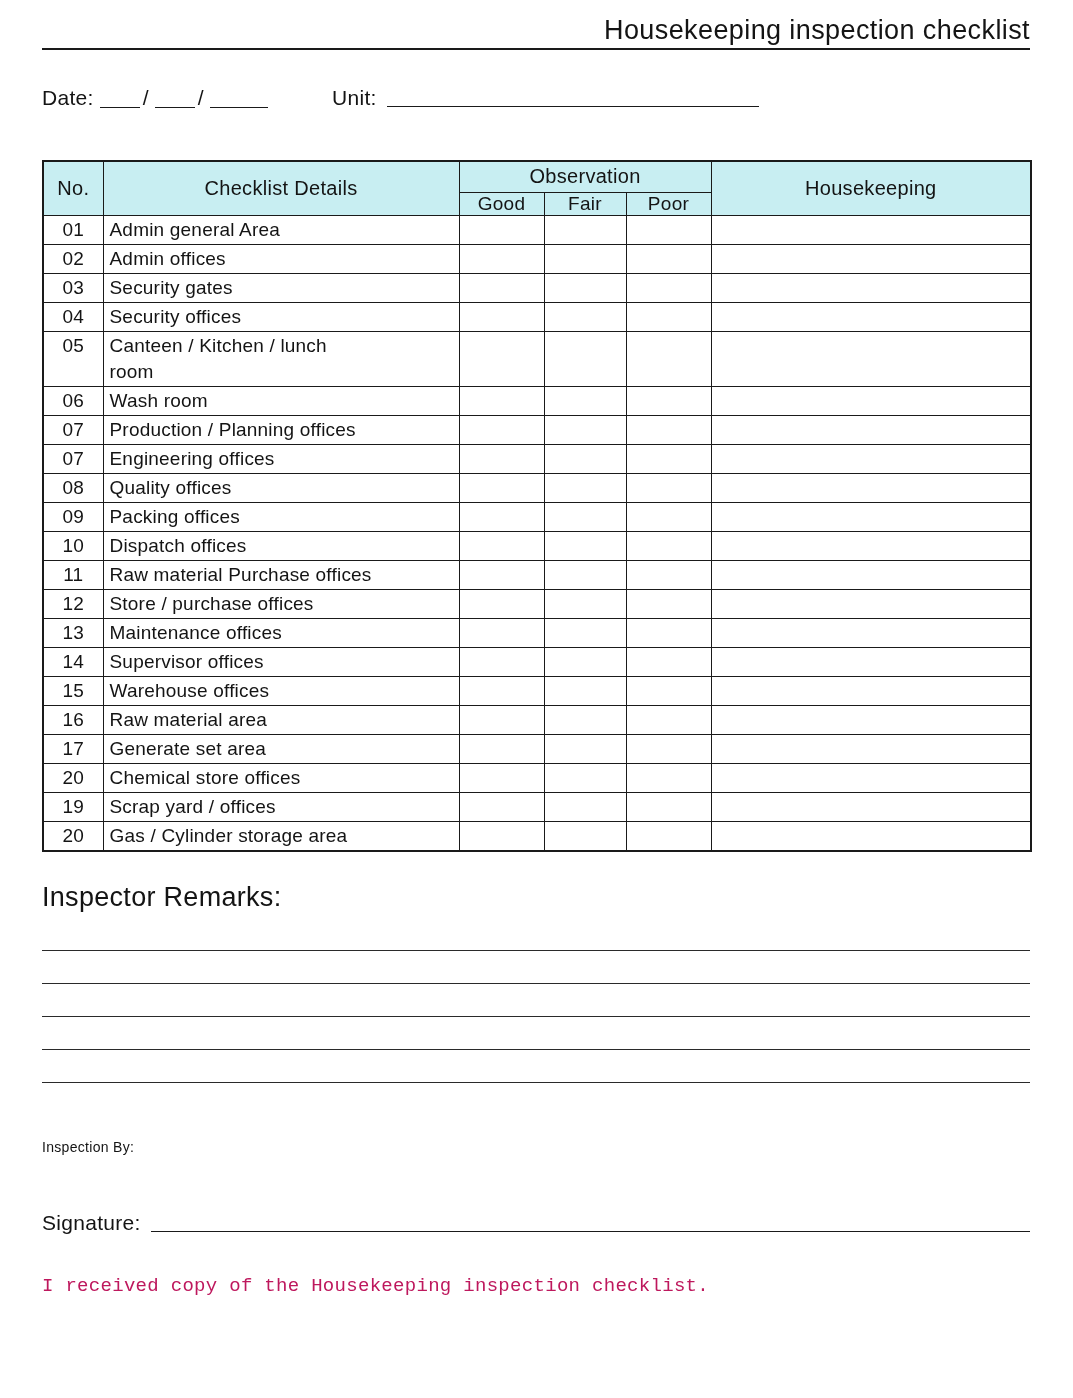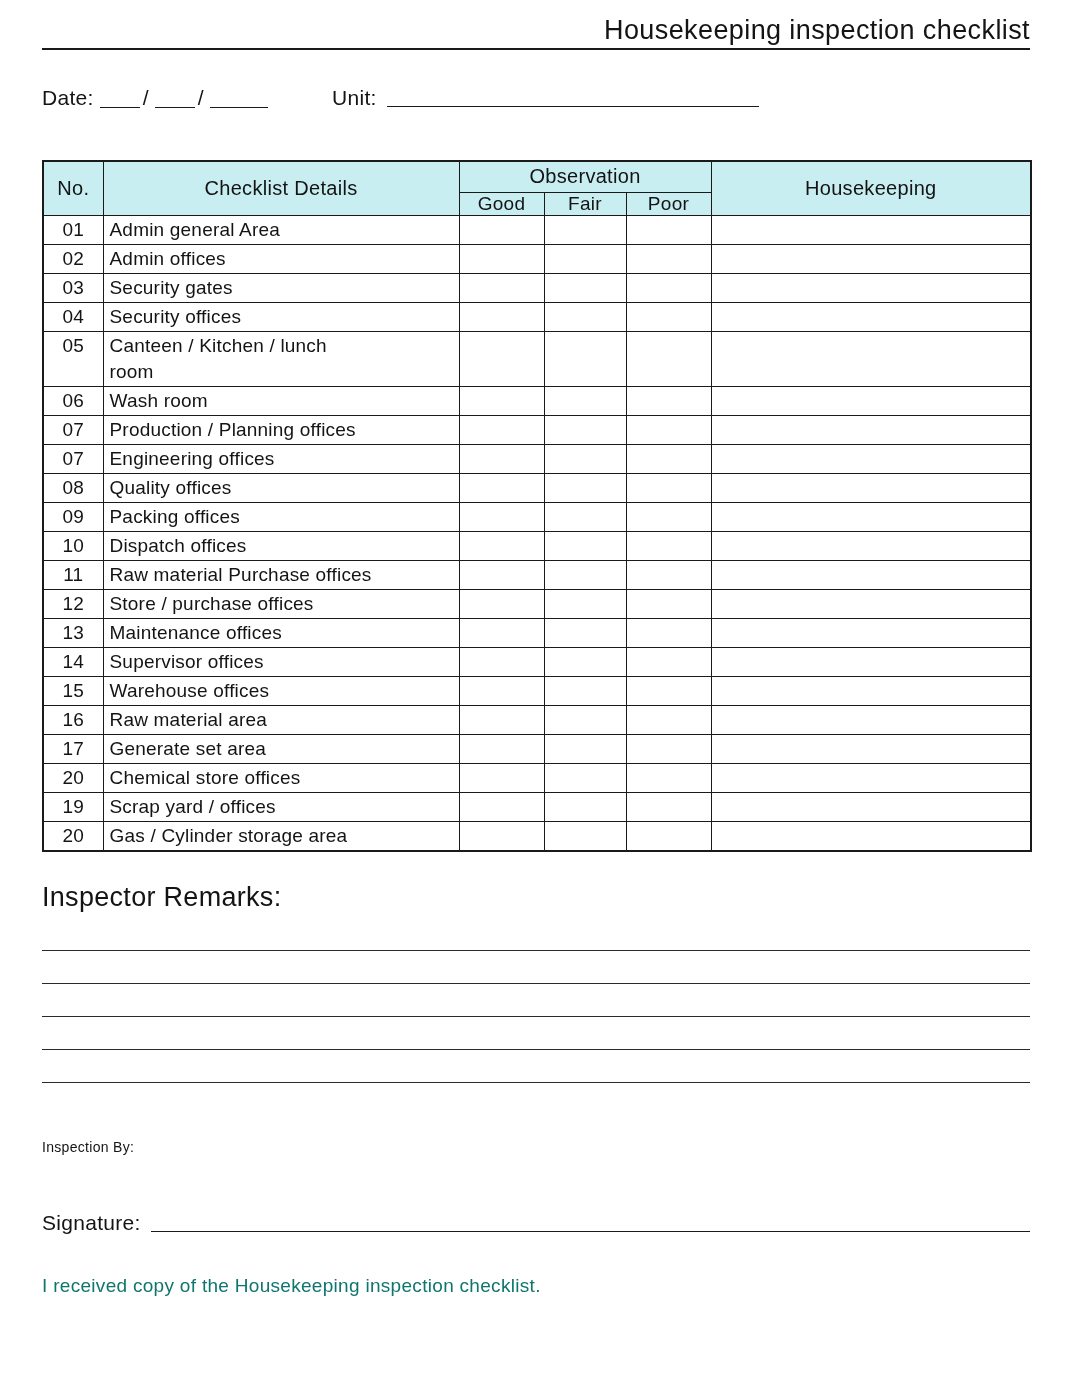--- a/index.html
+++ b/index.html
@@ -119,21 +119,22 @@
     display: flex;
     align-items: flex-end;
     font-size: 21px;
     letter-spacing: 0.3px;
   }
   .signature-blank { flex: 1; margin: 0 0 3px 10px; height: 0; }
   .received-copy {
     margin-top: 40px;
     font-size: 19px;
     letter-spacing: 0.3px;
-    color: #0f766e;
+    color: #be185d;
+    font-family: Liberation Mono, monospace;
   }
   .exec-sign-row {
     margin-top: 32px;
     display: flex;
     align-items: flex-end;
     font-size: 21px;
     letter-spacing: 0.3px;
   }
   .exec-blank { width: 230px; margin: 0 0 3px 12px; height: 0; }
   .signature-blank, .exec-blank { border-bottom: 1.5px solid var(--border, #1a1a1a); }

